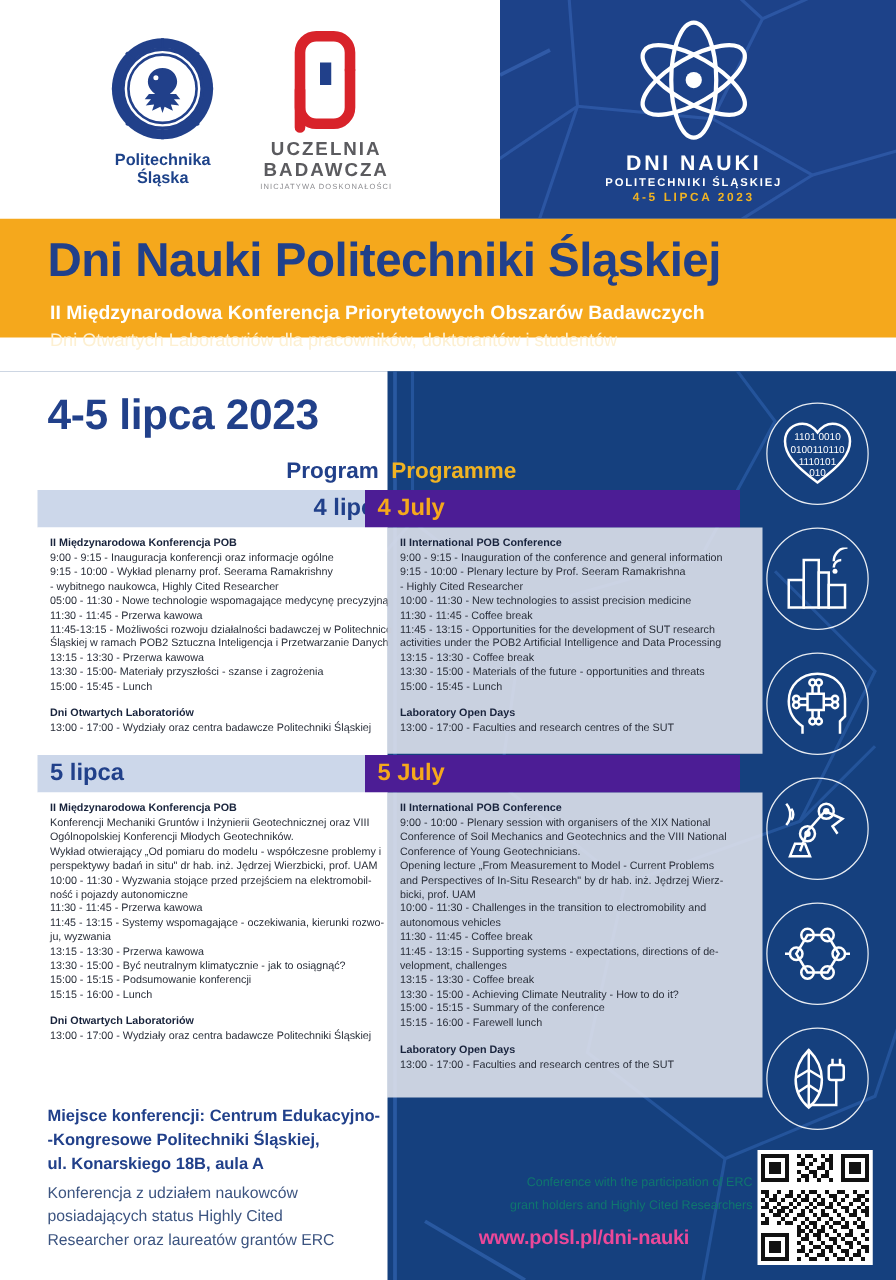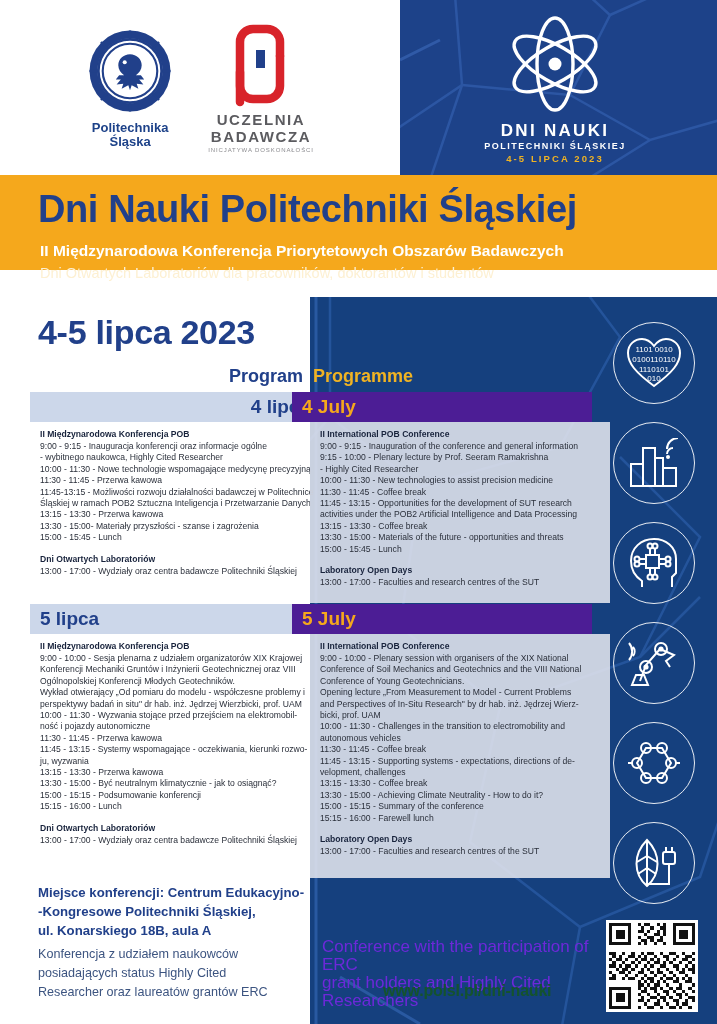--- a/index.html
+++ b/index.html
@@ -71,22 +71,22 @@
   .blk-gap{height:9px;}
 
   
   .venue{position:absolute;left:38px;top:883px;width:266px;}
   .venue-l{color:#21408a;font-size:13.2px;font-weight:bold;line-height:19px;white-space:nowrap;}
   .venue-note{position:absolute;left:38px;top:945px;width:266px;
     color:#3c5480;font-size:12.6px;line-height:19px;}
 
   
   .erc{position:absolute;left:322px;top:938px;width:280px;}
-  .erc-l{color:#6d28d9;font-size:17px;line-height:18px;}
-  .url{position:absolute;left:383px;top:981px;color:#14532d;font-size:16px;
+  .erc-l{color:#0f766e;font-size:10px;line-height:18px;text-align:right;}
+  .url{position:absolute;left:383px;top:981px;color:#ec4899;font-size:16px;
     font-weight:bold;line-height:20px;letter-spacing:-0.2px;}
   .qr{position:absolute;left:606px;top:920px;width:92px;height:92px;background:#fff;}
 
   
   .iconcol{position:absolute;left:598px;top:322px;width:112px;}
   .iconcircle{width:80px;height:80px;border:1.6px solid rgba(255,255,255,0.9);
     border-radius:50%;margin:0 auto 18px auto;display:flex;align-items:center;
     justify-content:center;}
 
   .bin-text{font-size:8px;fill:#fff;font-family:"Liberation Sans",sans-serif;}
@@ -216,22 +216,23 @@
 
   <div class="daybar-pl" style="top:392px;text-align:right;">
     <span class="dlabel">4 lipca</span>
   </div>
   <div class="daybar-en" style="top:392px;">
     <span class="dlabel">4 July</span>
   </div>
   <div class="panel-pl" id="pl0" style="top:422px;height:175px;padding-top:6px;">
       <div class="blk-head">II Międzynarodowa Konferencja POB</div>
       <div class="blk-line">9:00 - 9:15 - Inauguracja konferencji oraz informacje ogólne</div>
+      <div class="blk-line">9:15 - 10:00 - Wykład plenarny prof. Seerama Ramakrishny</div>
       <div class="blk-line">- wybitnego naukowca, Highly Cited Researcher</div>
-      <div class="blk-line">10:00 - 11:30 - Nowe technologie wspomagające medycynę precyzyjną</div>
+      <div class="blk-line">05:00 - 11:30 - Nowe technologie wspomagające medycynę precyzyjną</div>
       <div class="blk-line">11:30 - 11:45 - Przerwa kawowa</div>
       <div class="blk-line">11:45-13:15 - Możliwości rozwoju działalności badawczej w Politechnice</div>
       <div class="blk-line">Śląskiej w ramach POB2 Sztuczna Inteligencja i Przetwarzanie Danych</div>
       <div class="blk-line">13:15 - 13:30 - Przerwa kawowa</div>
       <div class="blk-line">13:30 - 15:00- Materiały przyszłości - szanse i zagrożenia</div>
       <div class="blk-line">15:00 - 15:45 - Lunch</div>
       <div class="blk-gap"></div>
       <div class="blk-head">Dni Otwartych Laboratoriów</div>
       <div class="blk-line">13:00 - 17:00 - Wydziały oraz centra badawcze Politechniki Śląskiej</div>
     </div>
@@ -253,21 +254,20 @@
     </div>
 
   <div class="daybar-pl" style="top:604px;">
     <span class="dlabel">5 lipca</span>
   </div>
   <div class="daybar-en" style="top:604px;">
     <span class="dlabel">5 July</span>
   </div>
   <div class="panel-pl" id="pl1" style="top:634px;height:238px;padding-top:6px;">
       <div class="blk-head">II Międzynarodowa Konferencja POB</div>
-      <div class="blk-line">9:00 - 10:00 - Sesja plenarna z udziałem organizatorów XIX Krajowej</div>
       <div class="blk-line">Konferencji Mechaniki Gruntów i Inżynierii Geotechnicznej oraz VIII</div>
       <div class="blk-line">Ogólnopolskiej Konferencji Młodych Geotechników.</div>
       <div class="blk-line">Wykład otwierający „Od pomiaru do modelu - współczesne problemy i</div>
       <div class="blk-line">perspektywy badań in situ" dr hab. inż. Jędrzej Wierzbicki, prof. UAM</div>
       <div class="blk-line">10:00 - 11:30 - Wyzwania stojące przed przejściem na elektromobil-</div>
       <div class="blk-line">ność i pojazdy autonomiczne</div>
       <div class="blk-line">11:30 - 11:45 - Przerwa kawowa</div>
       <div class="blk-line">11:45 - 13:15 - Systemy wspomagające - oczekiwania, kierunki rozwo-</div>
       <div class="blk-line">ju, wyzwania</div>
       <div class="blk-line">13:15 - 13:30 - Przerwa kawowa</div>

